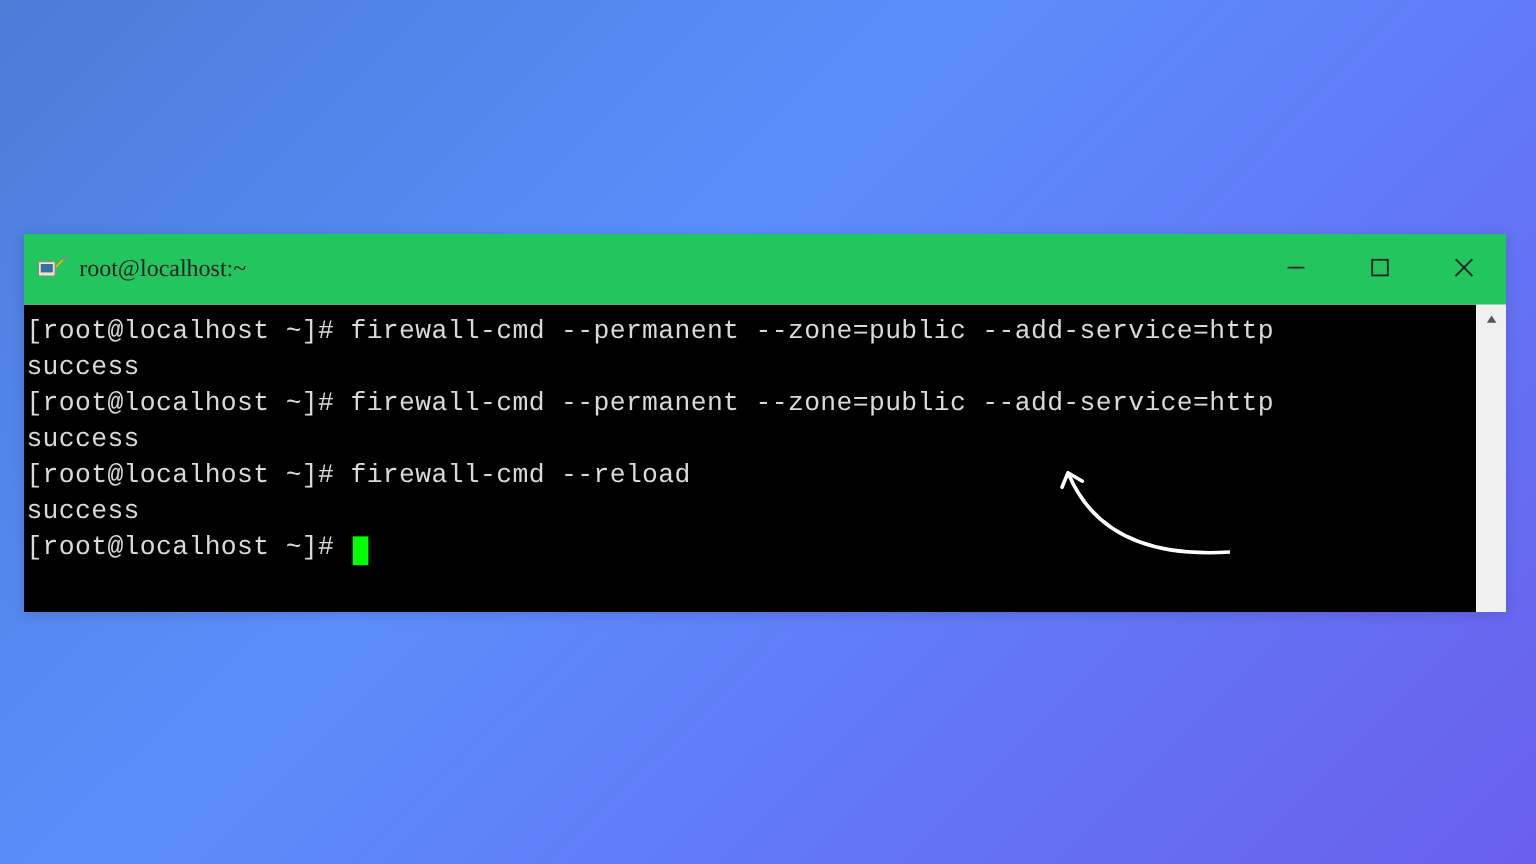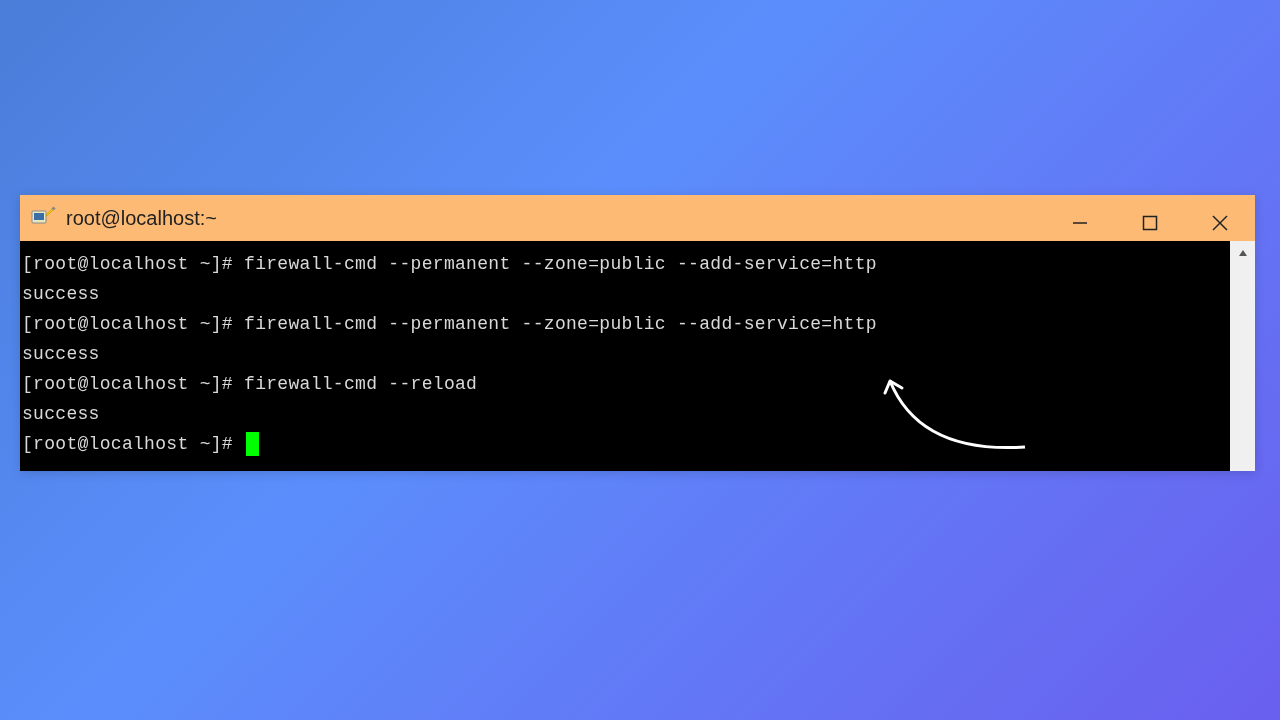--- a/index.html
+++ b/index.html
@@ -13,26 +13,27 @@
   }
   .window {
     position: absolute;
     left: 20px;
     top: 195px;
     width: 1235px;
     background: #ffffff;
     box-shadow: 0 2px 10px rgba(0,0,0,0.15);
   }
   .titlebar {
-    height: 46px;
-    background: #fdba74;
+    height: 59px;
+    background: #22c55e;
     display: flex;
     align-items: center;
     padding-left: 10px;
     position: relative;
+    font-family: Liberation Serif, serif;
   }
   .app-icon {
     width: 26px;
     height: 26px;
     position: relative;
     margin-right: 10px;
   }
   .app-icon svg { display: block; }
   .title-text {
     font-size: 20px;
@@ -51,24 +52,24 @@
     display: flex;
     align-items: center;
     justify-content: center;
     cursor: default;
   }
   .win-btn svg { display: block; }
   .terminal-body {
     background: #000000;
     width: calc(100% - 25px);
     margin-left: 0;
-    padding: 8px 0 12px 0;
+    padding: 8px 0 38px 0;
     color: #d9d9d9;
     font-family: "Consolas", "Courier New", monospace;
-    font-size: 18px;
+    font-size: 22px;
     line-height: 30px;
     letter-spacing: 0.3px;
     position: relative;
   }
   .terminal-wrap {
     position: relative;
     display: flex;
     background: #f0f0f0;
   }
   .scrollbar {

